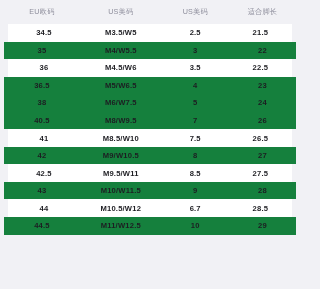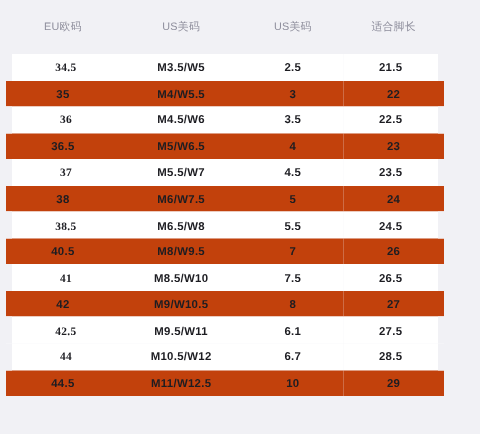--- a/index.html
+++ b/index.html
@@ -17,21 +17,21 @@
     width: 300px;
     border-collapse: collapse;
     table-layout: fixed;
   }
   .size-table col.c1 { width: 26.0%; }
   .size-table col.c2 { width: 28.0%; }
   .size-table col.c3 { width: 23.0%; }
   .size-table col.c4 { width: 23.0%; }
 
   .size-table thead th {
-    height: 36px;
+    height: 24px;
     padding: 0;
     font-size: 7.2px;
     font-weight: 400;
     color: #8e8e9c;
     text-align: center;
     vertical-align: middle;
     background: #f1f1f5;
     letter-spacing: 0.2px;
   }
   .size-table tbody td {
@@ -41,26 +41,25 @@
     font-weight: 700;
     color: #1d1d22;
     text-align: center;
     vertical-align: middle;
     letter-spacing: 0.2px;
   }
   .size-table tbody tr.odd td {
     background: #ffffff;
   }
   .size-table tbody tr.even td {
-    background: #c2410c;
+    background: #15803d;
   }
   
   .size-table tbody tr.odd td:first-child {
     border-left: 8px solid #f1f1f5;
-    font-family: Liberation Serif, serif;
   }
   .size-table tbody tr.odd td:last-child {
     border-right: 8px solid #f1f1f5;
   }
 </style>
 </head>
 <body>
 
 <table class="size-table">
   <colgroup>
@@ -95,37 +94,25 @@
         <td>M4.5/W6</td>
         <td>3.5</td>
         <td>22.5</td>
       </tr>
       <tr class="even">
         <td>36.5</td>
         <td>M5/W6.5</td>
         <td>4</td>
         <td>23</td>
       </tr>
-      <tr class="odd">
-        <td>37</td>
-        <td>M5.5/W7</td>
-        <td>4.5</td>
-        <td>23.5</td>
-      </tr>
       <tr class="even">
         <td>38</td>
         <td>M6/W7.5</td>
         <td>5</td>
         <td>24</td>
-      </tr>
-      <tr class="odd">
-        <td>38.5</td>
-        <td>M6.5/W8</td>
-        <td>5.5</td>
-        <td>24.5</td>
       </tr>
       <tr class="even">
         <td>40.5</td>
         <td>M8/W9.5</td>
         <td>7</td>
         <td>26</td>
       </tr>
       <tr class="odd">
         <td>41</td>
         <td>M8.5/W10</td>
@@ -134,22 +121,28 @@
       </tr>
       <tr class="even">
         <td>42</td>
         <td>M9/W10.5</td>
         <td>8</td>
         <td>27</td>
       </tr>
       <tr class="odd">
         <td>42.5</td>
         <td>M9.5/W11</td>
-        <td>6.1</td>
+        <td>8.5</td>
         <td>27.5</td>
+      </tr>
+      <tr class="even">
+        <td>43</td>
+        <td>M10/W11.5</td>
+        <td>9</td>
+        <td>28</td>
       </tr>
       <tr class="odd">
         <td>44</td>
         <td>M10.5/W12</td>
         <td>6.7</td>
         <td>28.5</td>
       </tr>
       <tr class="even">
         <td>44.5</td>
         <td>M11/W12.5</td>

